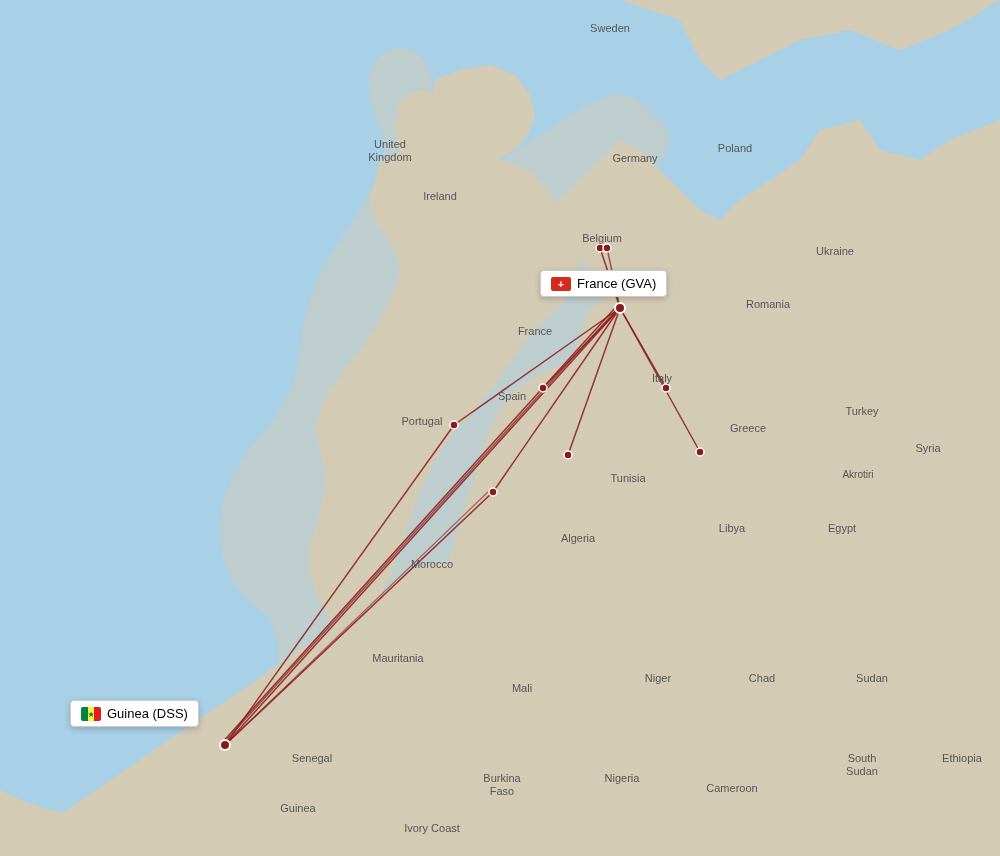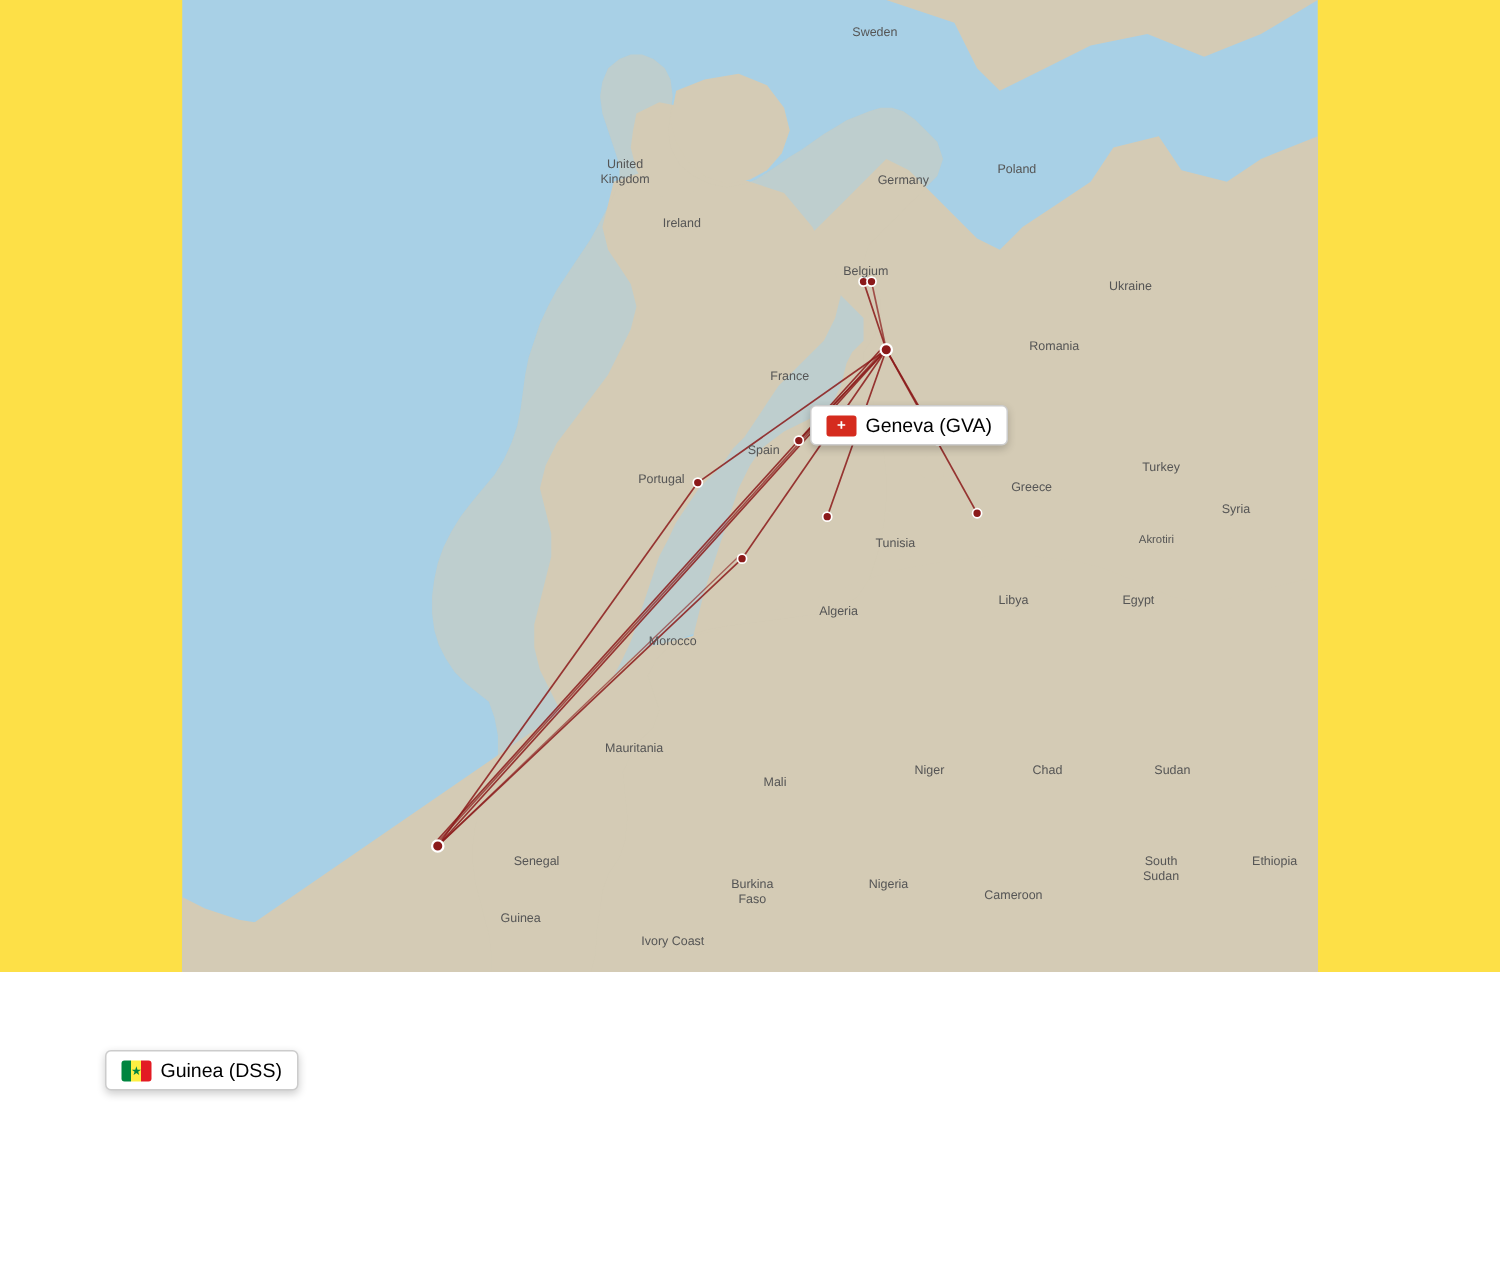--- a/index.html
+++ b/index.html
@@ -1,22 +1,22 @@
 <!DOCTYPE html>
 <html><head>
   <meta charset="utf-8">
   <style>
     * { margin: 0; padding: 0; box-sizing: border-box; }
     body { width: 1000px; height: 856px; overflow: hidden; font-family: Arial, sans-serif; }
 
     #map-container {
       width: 1000px;
-      height: 648px;
+      height: 856px;
       position: relative;
-      background: #fde047;
+      background: #3b82f6;
     }
 
     
     #map-svg {
       position: absolute;
       top: 0; left: 0;
       width: 100%; height: 100%;
     }
 
     
@@ -151,21 +151,21 @@
     <text x="862" y="762" text-anchor="middle" font-size="11" fill="#555" font-family="Arial">South</text>
     <text x="862" y="775" text-anchor="middle" font-size="11" fill="#555" font-family="Arial">Sudan</text>
     <text x="962" y="762" text-anchor="middle" font-size="11" fill="#555" font-family="Arial">Ethiopia</text>
   </svg>
 
   <div class="airport-label" id="geneva-label">
 
     <span class="flag" style="background:#d52b1e; position:relative;">
       <span style="position:absolute; top:50%; left:50%; transform:translate(-50%,-50%); color:white; font-size:10px; font-weight:bold;">+</span>
     </span>
-    <span>Geneva (GVA)</span>
+    <span>France (GVA)</span>
   </div>
 
   <div class="airport-label" id="dakar-label">
 
     <span class="flag" style="background: linear-gradient(to right, #00853f 33%, #fdef42 33%, #fdef42 66%, #e31b23 66%); position:relative;">
       <span style="position:absolute; top:50%; left:50%; transform:translate(-50%,-50%); color:#00853f; font-size:8px;">★</span>
     </span>
     <span>Guinea (DSS)</span>
   </div>
 </div>

